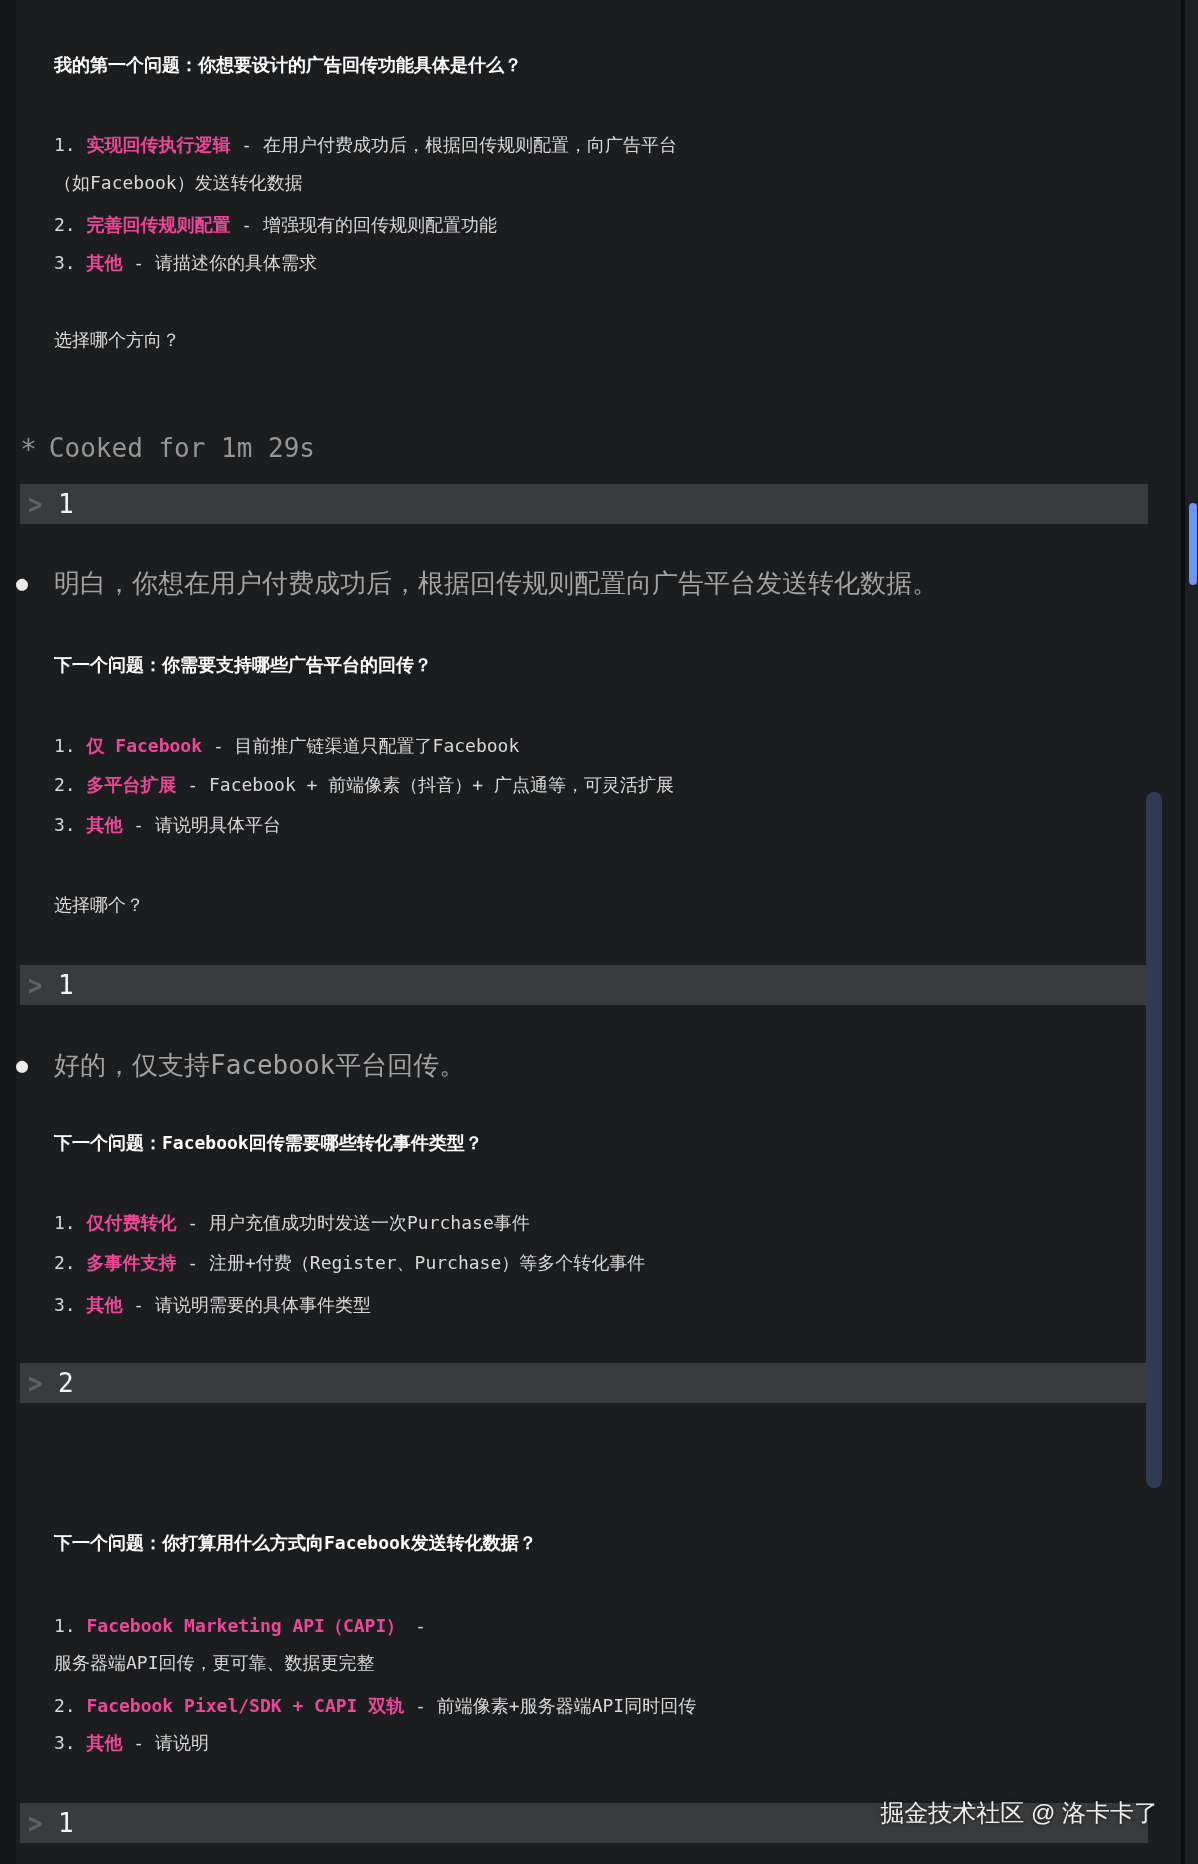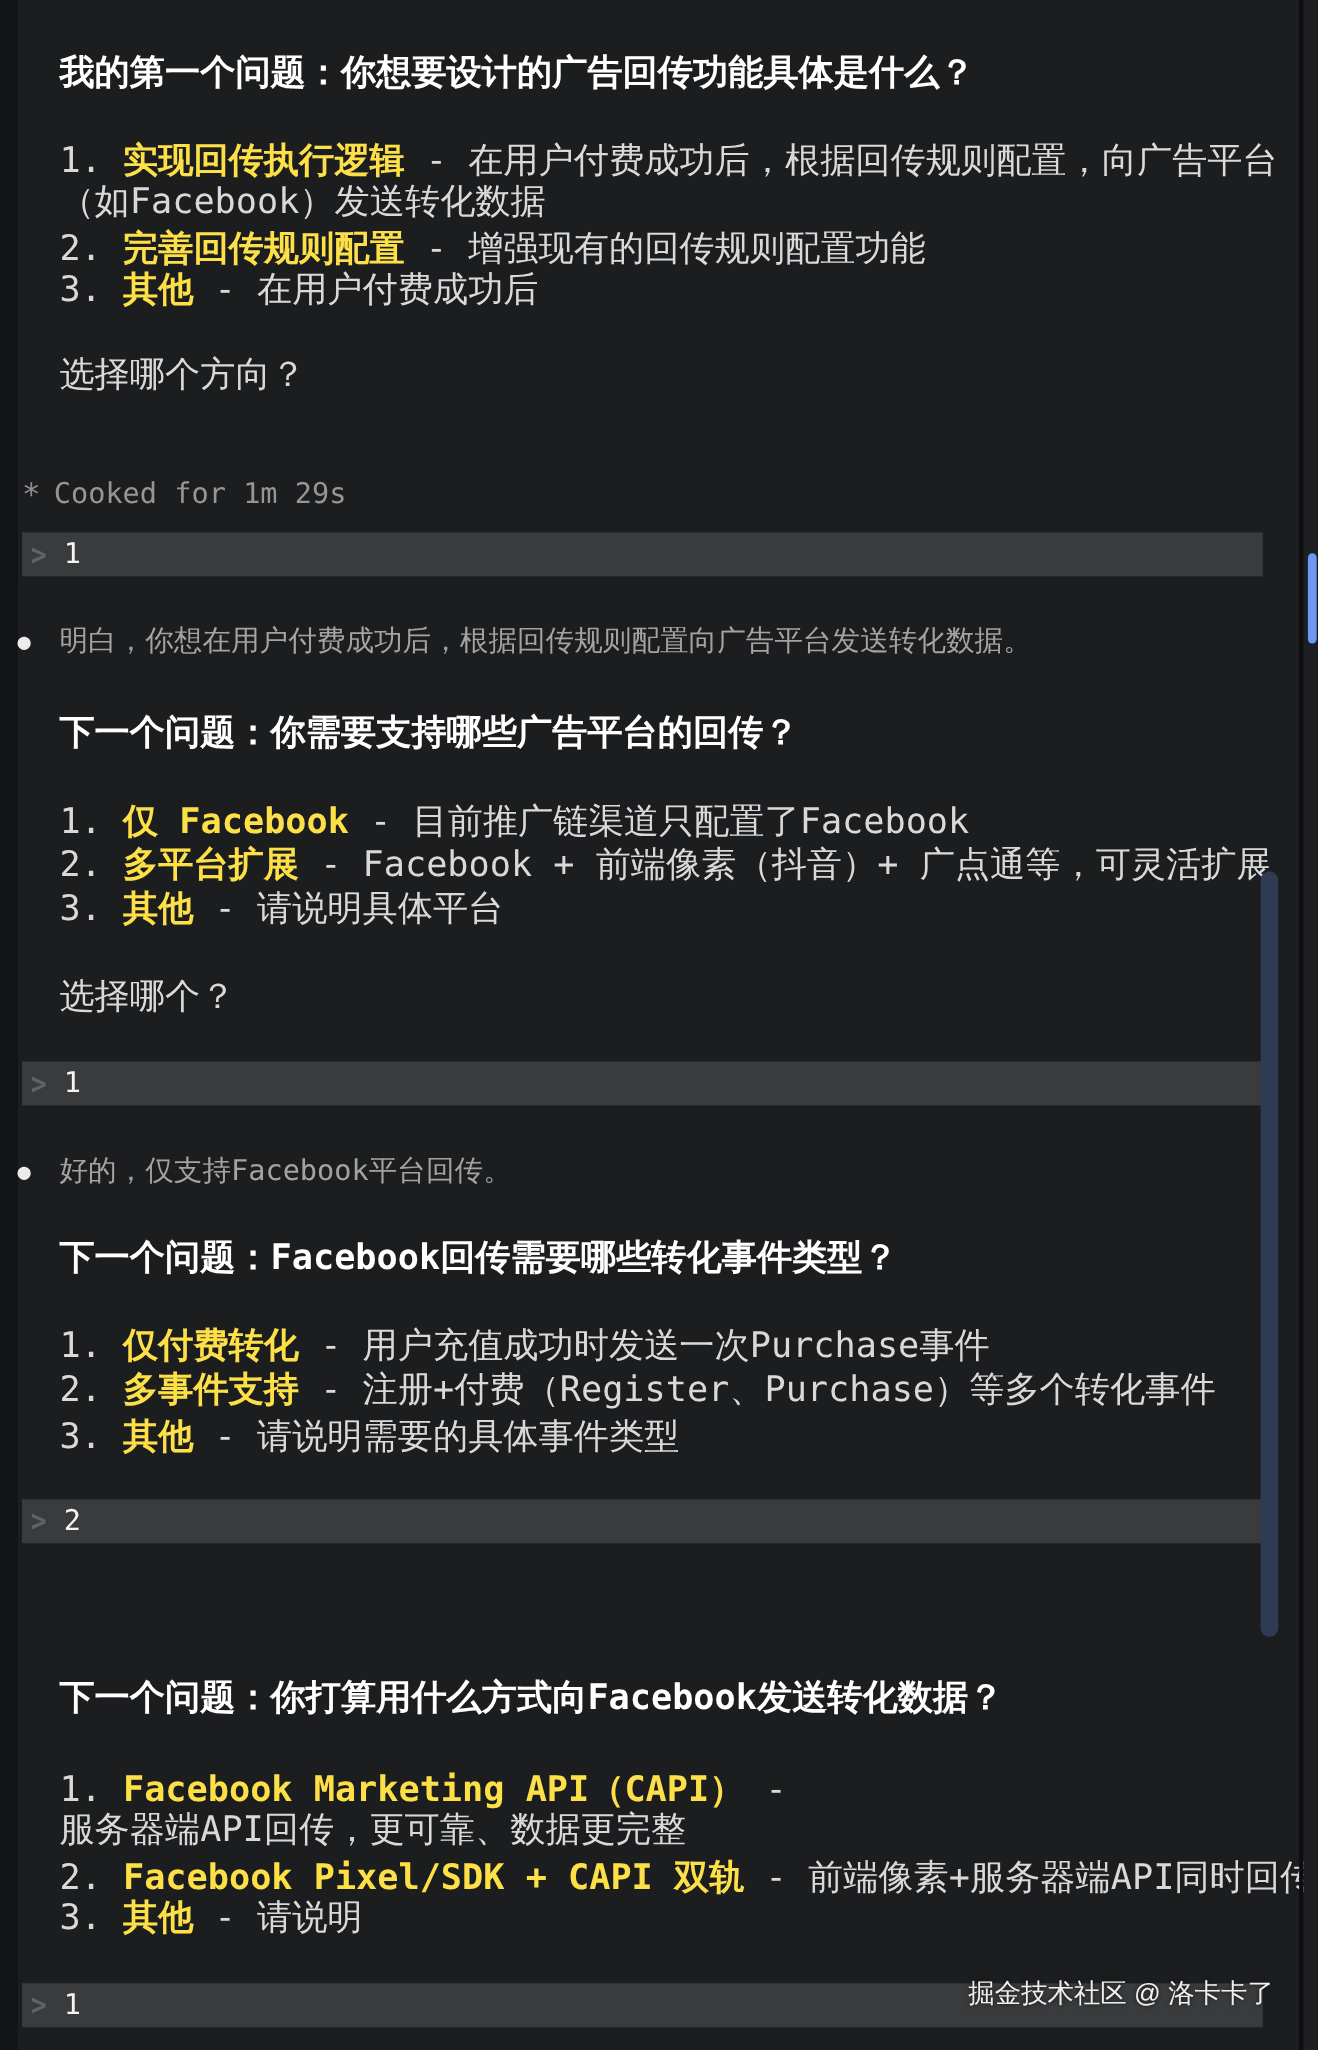--- a/index.html
+++ b/index.html
@@ -9,23 +9,23 @@
     font-family:"DejaVu Sans Mono","Liberation Mono",monospace;
   }
   .edge-left{position:absolute;left:0;top:0;width:16px;height:1864px;background:#121316;}
   .gutter-line{position:absolute;left:1181px;top:0;width:4px;height:1864px;background:#0e0e10;}
   .gutter{position:absolute;left:1185px;top:0;width:13px;height:1864px;background:#1d1f23;}
   .thumb-outer{position:absolute;left:1189px;top:503px;width:8px;height:82px;border-radius:4px;background:#6e96f3;}
   .thumb-inner{position:absolute;left:1146px;top:792px;width:16px;height:696px;border-radius:8px;background:#2e3b52;}
 
   .line{
     position:absolute;left:54px;height:32px;line-height:32px;
-    font-size:32px;color:#d9d9d9;white-space:nowrap;
+    font-size:18px;color:#d9d9d9;white-space:nowrap;
   }
-  .bold,.line b{font-weight:700;color:#fde047;}
+  .bold,.line b{font-weight:700;color:#ec4899;}
   .heading{font-weight:700;color:#ffffff;}
 
   .status{position:absolute;left:20px;height:32px;line-height:32px;white-space:nowrap;color:#969696;font-size:26px;margin-top:23px;}
   .status .star{display:inline-block;font-size:28px;transform:translateY(2px);margin-right:12px;color:#8f8f8f;}
 
   .bullet-line{position:absolute;left:16px;height:32px;line-height:32px;white-space:nowrap;}
   .bullet-line .dot{display:inline-block;width:24px;font-size:20px;color:#ececec;vertical-align:top;}
   .bullet-line .txt{display:inline-block;margin-left:14px;font-size:26px;color:#a3a3a3;}
 
   .input-bar{
@@ -50,21 +50,21 @@
   <div class="line heading" style="top:49px">我的第一个问题：你想要设计的广告回传功能具体是什么？</div>
 
   <div class="line" style="top:129px">
     <span>1. </span><span class="bold">实现回传执行逻辑</span><span> - 在用户付费成功后，根据回传规则配置，向广告平台</span>
   </div>
   <div class="line" style="top:167px">（如Facebook）发送转化数据</div>
   <div class="line" style="top:209px">
     <span>2. </span><span class="bold">完善回传规则配置</span><span> - 增强现有的回传规则配置功能</span>
   </div>
   <div class="line" style="top:247px">
-    <span>3. </span><span class="bold">其他</span><span> - 在用户付费成功后</span>
+    <span>3. </span><span class="bold">其他</span><span> - 请描述你的具体需求</span>
   </div>
   <div class="line" style="top:324px">选择哪个方向？</div>
 
   <div class="status" style="top:409px">
     <span class="star">*</span><span>Cooked for 1m 29s</span>
   </div>
 
   <div class="input-bar" style="top:484px">
     <span class="chev">&gt;</span><span class="val">1</span>
   </div>

